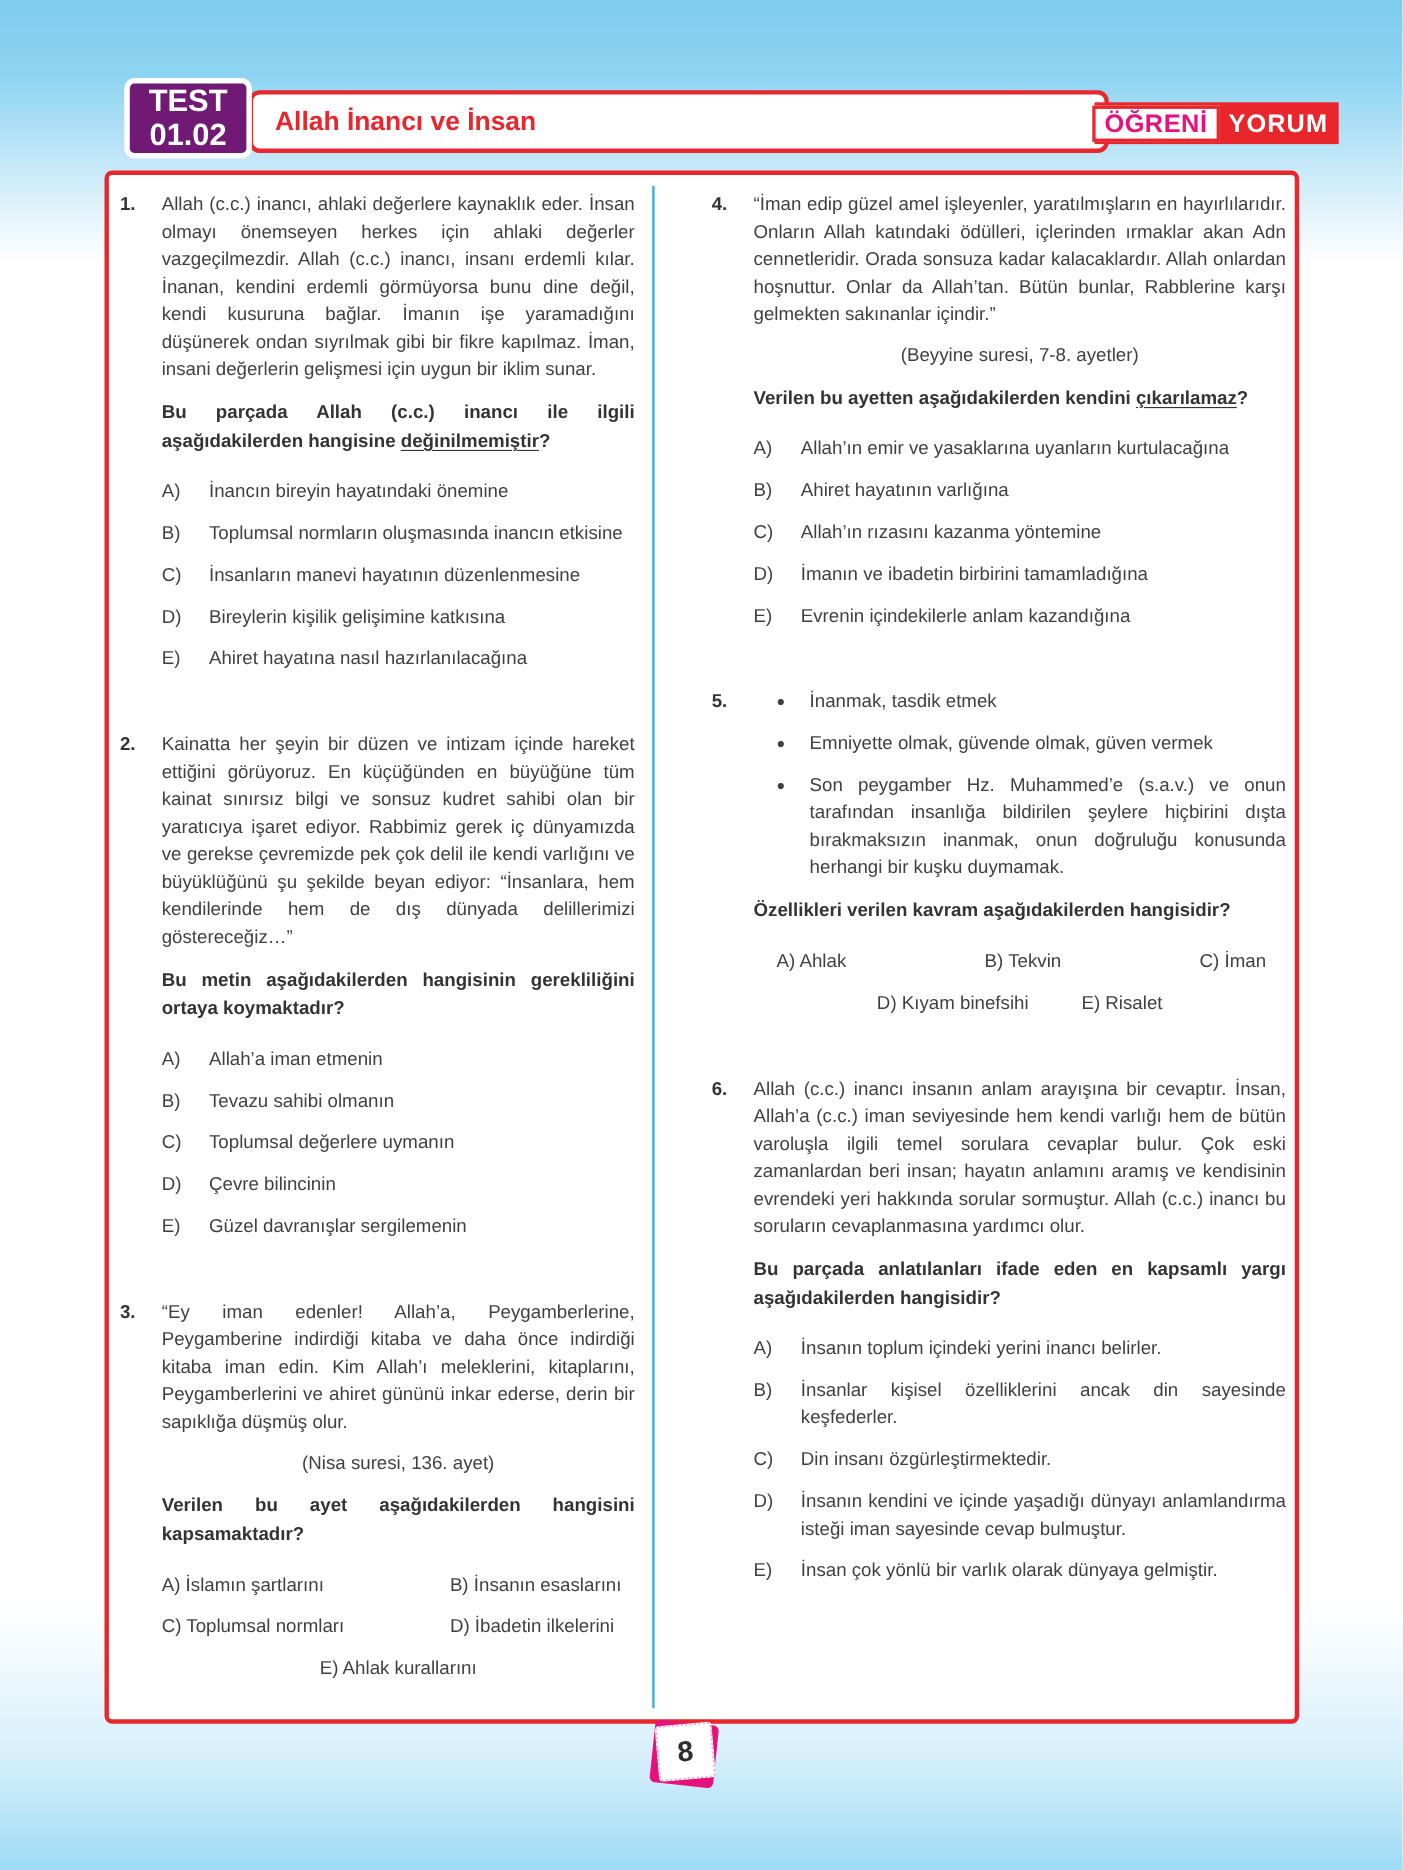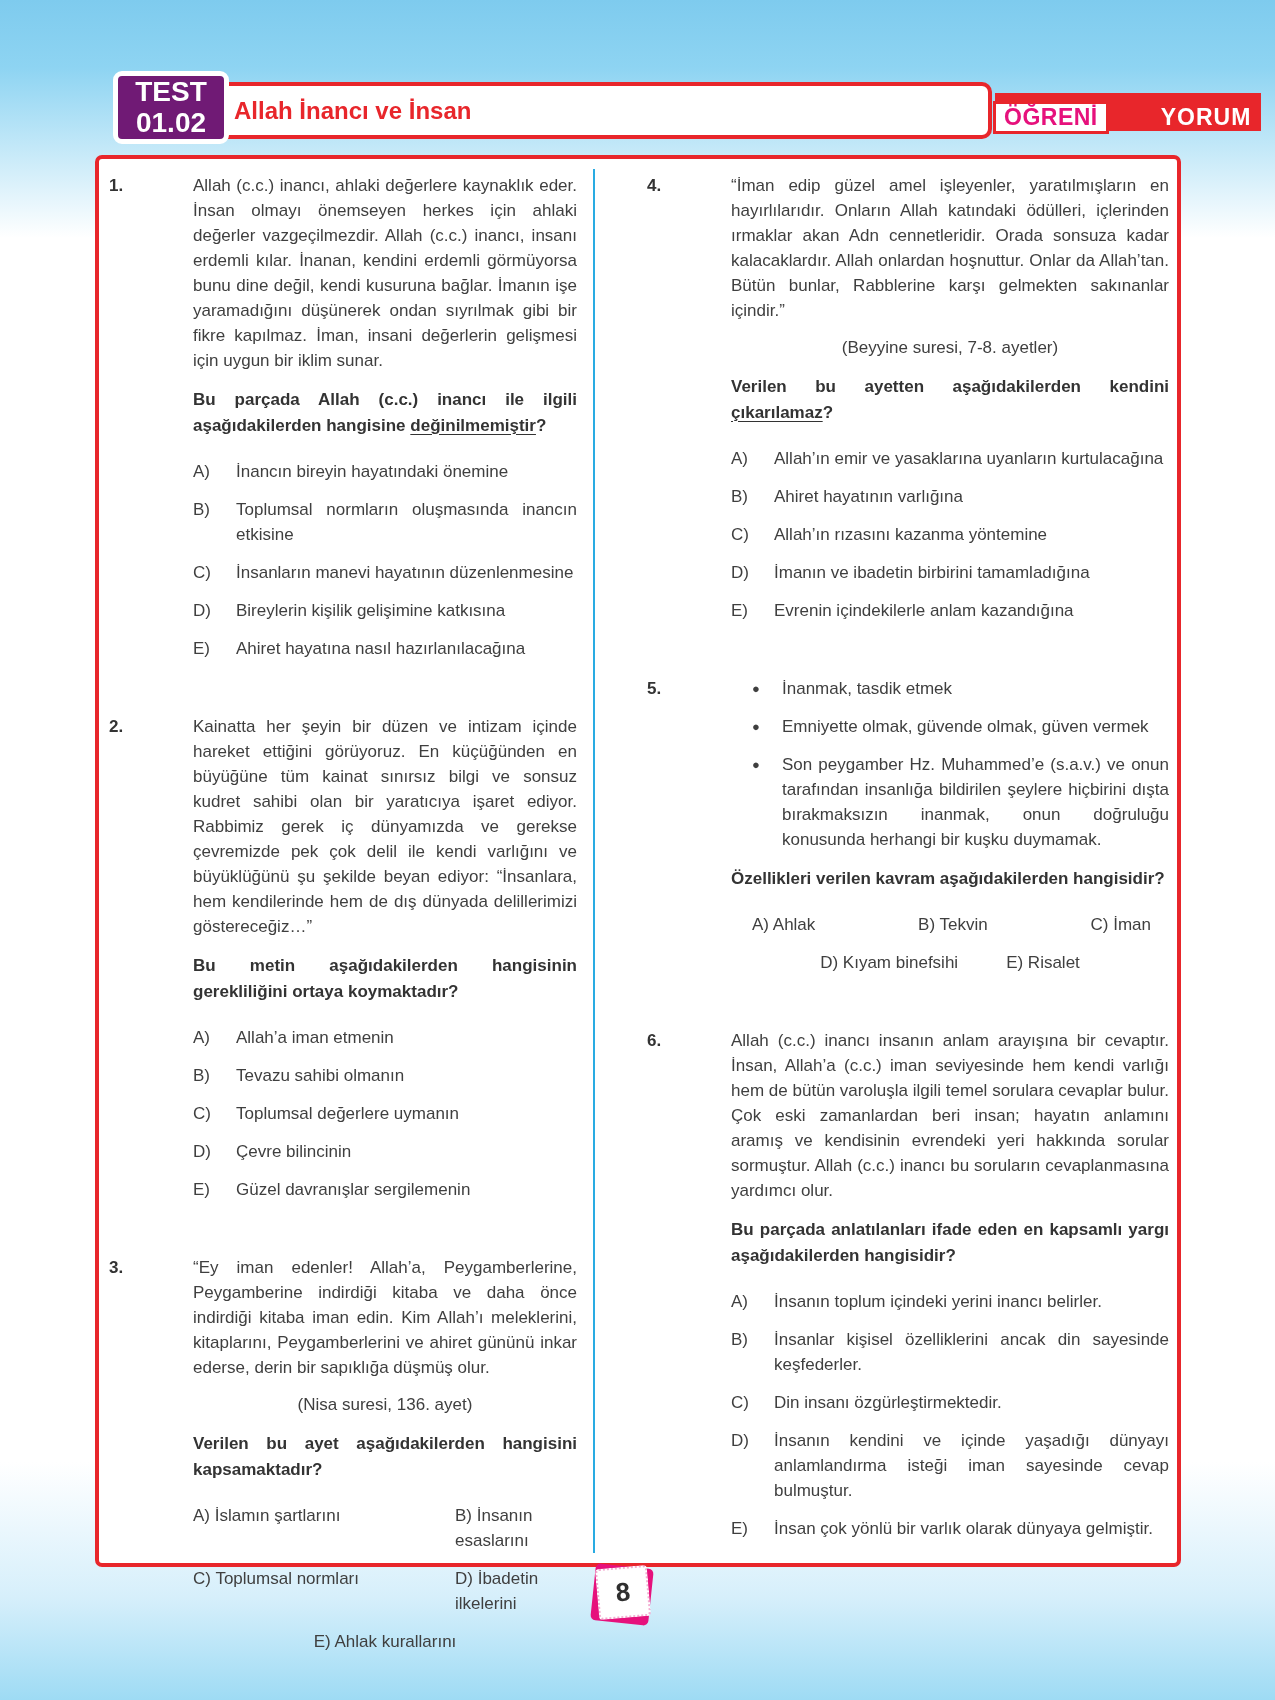--- a/index.html
+++ b/index.html
@@ -13,28 +13,28 @@
   }
 
   
   .test-box {
     position:absolute; left:113px; top:71px; width:116px; height:73px;
     background:#701a75; border:5px solid #ffffff; border-radius:9px;
     display:flex; flex-direction:column; justify-content:center; align-items:center;
     z-index:3; color:#fff; font-weight:bold; font-size:28px; line-height:1.08;
   }
   .title-bar {
-    position:absolute; left:210px; top:82px; width:782px; height:57px;
+    position:absolute; left:226px; top:82px; width:782px; height:57px;
     background:#ffffff; border:4px solid #e8262b; border-radius:10px;
     display:flex; align-items:center; padding-left:20px; z-index:2;
   }
   .title-bar .title-text { color:#e8262b; font-size:24px; font-weight:bold; }
   .brand {
     position:absolute; left:995px; top:93px; height:38px; z-index:4;
-    display:flex; align-items:flex-end; background:#e8262b; padding-right:10px;gap:44px;
+    display:flex; align-items:center; background:#e8262b; padding-right:10px;
   }
   .brand .brand-left {
     background:#ffffff; border:3px solid #e8262b; margin:-3px 0 -3px -2px;
     display:flex; align-items:center; padding:0 8px;
     color:#e6117c; font-weight:bold; font-size:23px; letter-spacing:.5px;
   }
   .brand .brand-right {
     display:flex; align-items:center; padding-left:8px;
     color:#ffffff; font-weight:bold; font-size:23px; letter-spacing:1px;
   }
@@ -44,21 +44,21 @@
     position:absolute; left:95px; top:155px; width:1086px; height:1412px;
     background:#ffffff; border:4px solid #e8262b; border-radius:7px;
   }
   .divider { position:absolute; left:494px; top:10px; bottom:10px; width:2px; background:#29abe2; }
   .col { position:absolute; top:14px; }
   .col-left  { left:10px;  width:468px; }
   .col-right { left:548px; width:522px; }
 
   .question { display:flex; margin-bottom:40px; }
   .q-num { flex:none; width:38px; font-weight:bold; font-size:17px; color:#333; line-height:25px; }
-  .q-content { flex:1; min-width:0;margin-left:46px; }
+  .q-content { flex:1; min-width:0; }
   .q-body { font-size:17px; line-height:25px; text-align:justify; }
   .q-source { font-size:17px; line-height:25px; text-align:center; margin-top:12px; }
   .q-stem { margin-top:14px; font-size:17px; line-height:26px; font-weight:bold; color:#333; text-align:justify; }
   .q-stem .u { text-decoration:underline; text-underline-offset:3px; }
 
   ul.options { list-style:none; margin-top:20px; }
   ul.options li { display:flex; margin-bottom:13px; }
   .ol { flex:none; width:43px; font-size:17px; line-height:25px; }
   .ot { flex:1; font-size:17px; line-height:25px; text-align:justify; }
 

